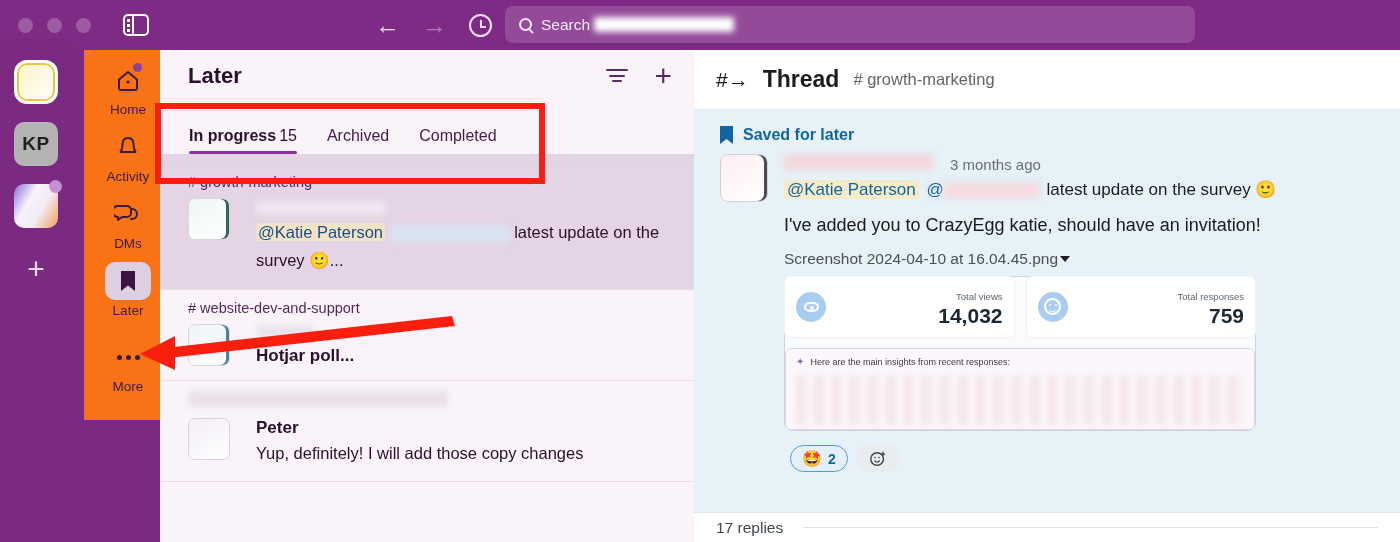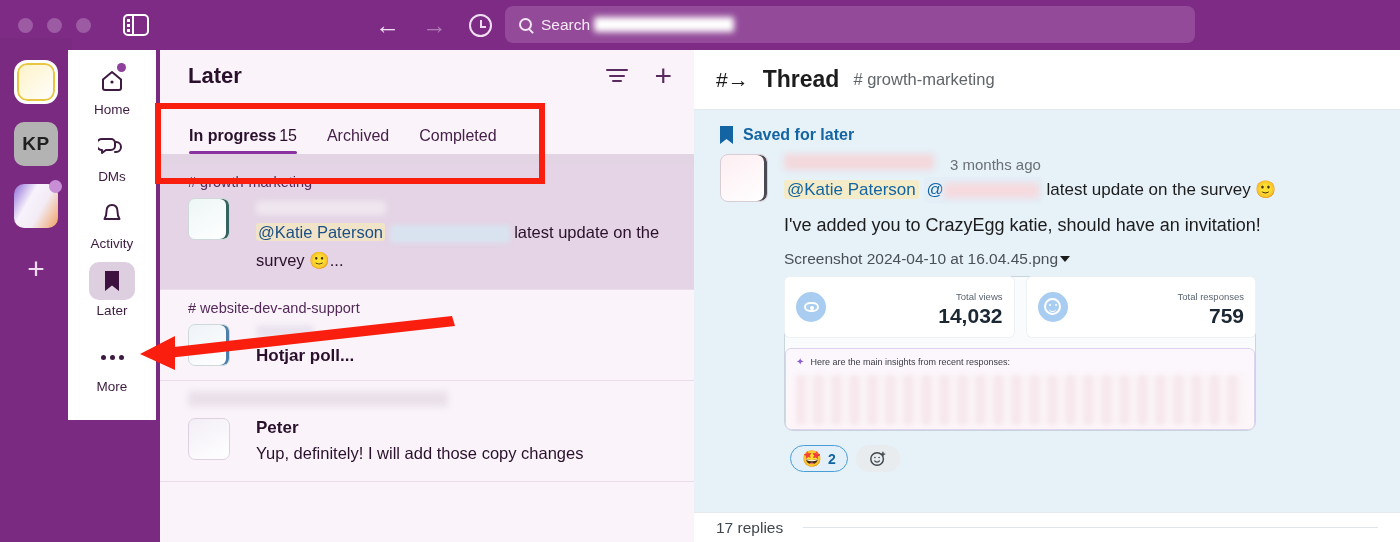--- a/index.html
+++ b/index.html
@@ -115,23 +115,23 @@
     width: 13px; height: 13px; border-radius: 50%;
     background: #c98fd6; filter: none;
   }
   .ws-plus {
     margin-top: 26px; text-align: center;
     color: #f1ddf3; font-size: 30px; font-weight: 300; line-height: 1;
   }
 
   
   .navcol {
-    position: absolute; left: 68px; top: 50px;
+    position: absolute; left: 84px; top: 50px;
     width: 88px; height: 370px;
-    background: #ffffff;
+    background: #f97316;
   }
   .navitem {
     width: 88px; padding-top: 11px;
     display: flex; flex-direction: column; align-items: center;
     position: relative;
   }
   .navitem .icohold {
     width: 46px; height: 38px; border-radius: 10px;
     display: flex; align-items: center; justify-content: center;
     position: relative;
@@ -408,35 +408,35 @@
           <path d="M4 11.5 L13 4 L22 11.5 V20 a2 2 0 0 1 -2 2 H6 a2 2 0 0 1 -2 -2 Z" stroke="#3d1a40" stroke-width="2" stroke-linejoin="round"></path>
           <circle cx="13" cy="14" r="1.6" fill="#3d1a40"></circle>
         </svg>
         <span class="nav-badge"></span>
       </div>
       <span class="navlabel">Home</span>
     </div>
 
     <div class="navitem">
       <div class="icohold">
+        <svg width="24" height="25" viewBox="0 0 24 25" fill="none">
+          <path d="M12 3 C8 3 6.5 6 6.5 9.5 C6.5 14 4.5 17 4.5 17 h15 s-2 -3 -2 -7.5 C17.5 6 16 3 12 3 z" stroke="#3d1a40" stroke-width="2" stroke-linejoin="round"></path>
+        </svg>
+      </div>
+      <span class="navlabel">Activity</span>
+    </div>
+
+    <div class="navitem">
+      <div class="icohold">
         <svg width="28" height="24" viewBox="0 0 28 24" fill="none">
           <path d="M5 4 h8 a4 4 0 0 1 4 4 v3 a4 4 0 0 1 -4 4 H8 l-4 3 v-3 a4 4 0 0 1 0 -11 z" stroke="#3d1a40" stroke-width="2" stroke-linejoin="round"></path>
           <path d="M18 7 a5 5 0 0 1 0 10 h-1" stroke="#3d1a40" stroke-width="2" stroke-linecap="round"></path>
         </svg>
       </div>
       <span class="navlabel">DMs</span>
-    </div>
-
-    <div class="navitem">
-      <div class="icohold">
-        <svg width="24" height="25" viewBox="0 0 24 25" fill="none">
-          <path d="M12 3 C8 3 6.5 6 6.5 9.5 C6.5 14 4.5 17 4.5 17 h15 s-2 -3 -2 -7.5 C17.5 6 16 3 12 3 z" stroke="#3d1a40" stroke-width="2" stroke-linejoin="round"></path>
-        </svg>
-      </div>
-      <span class="navlabel">Activity</span>
     </div>
 
     <div class="navitem sel">
       <div class="icohold">
         <svg width="18" height="24" viewBox="0 0 18 24">
           <path d="M2 2 h14 v20 l-7 -5.5 l-7 5.5 z" fill="#3d1140"></path>
         </svg>
       </div>
       <span class="navlabel">Later</span>
     </div>

